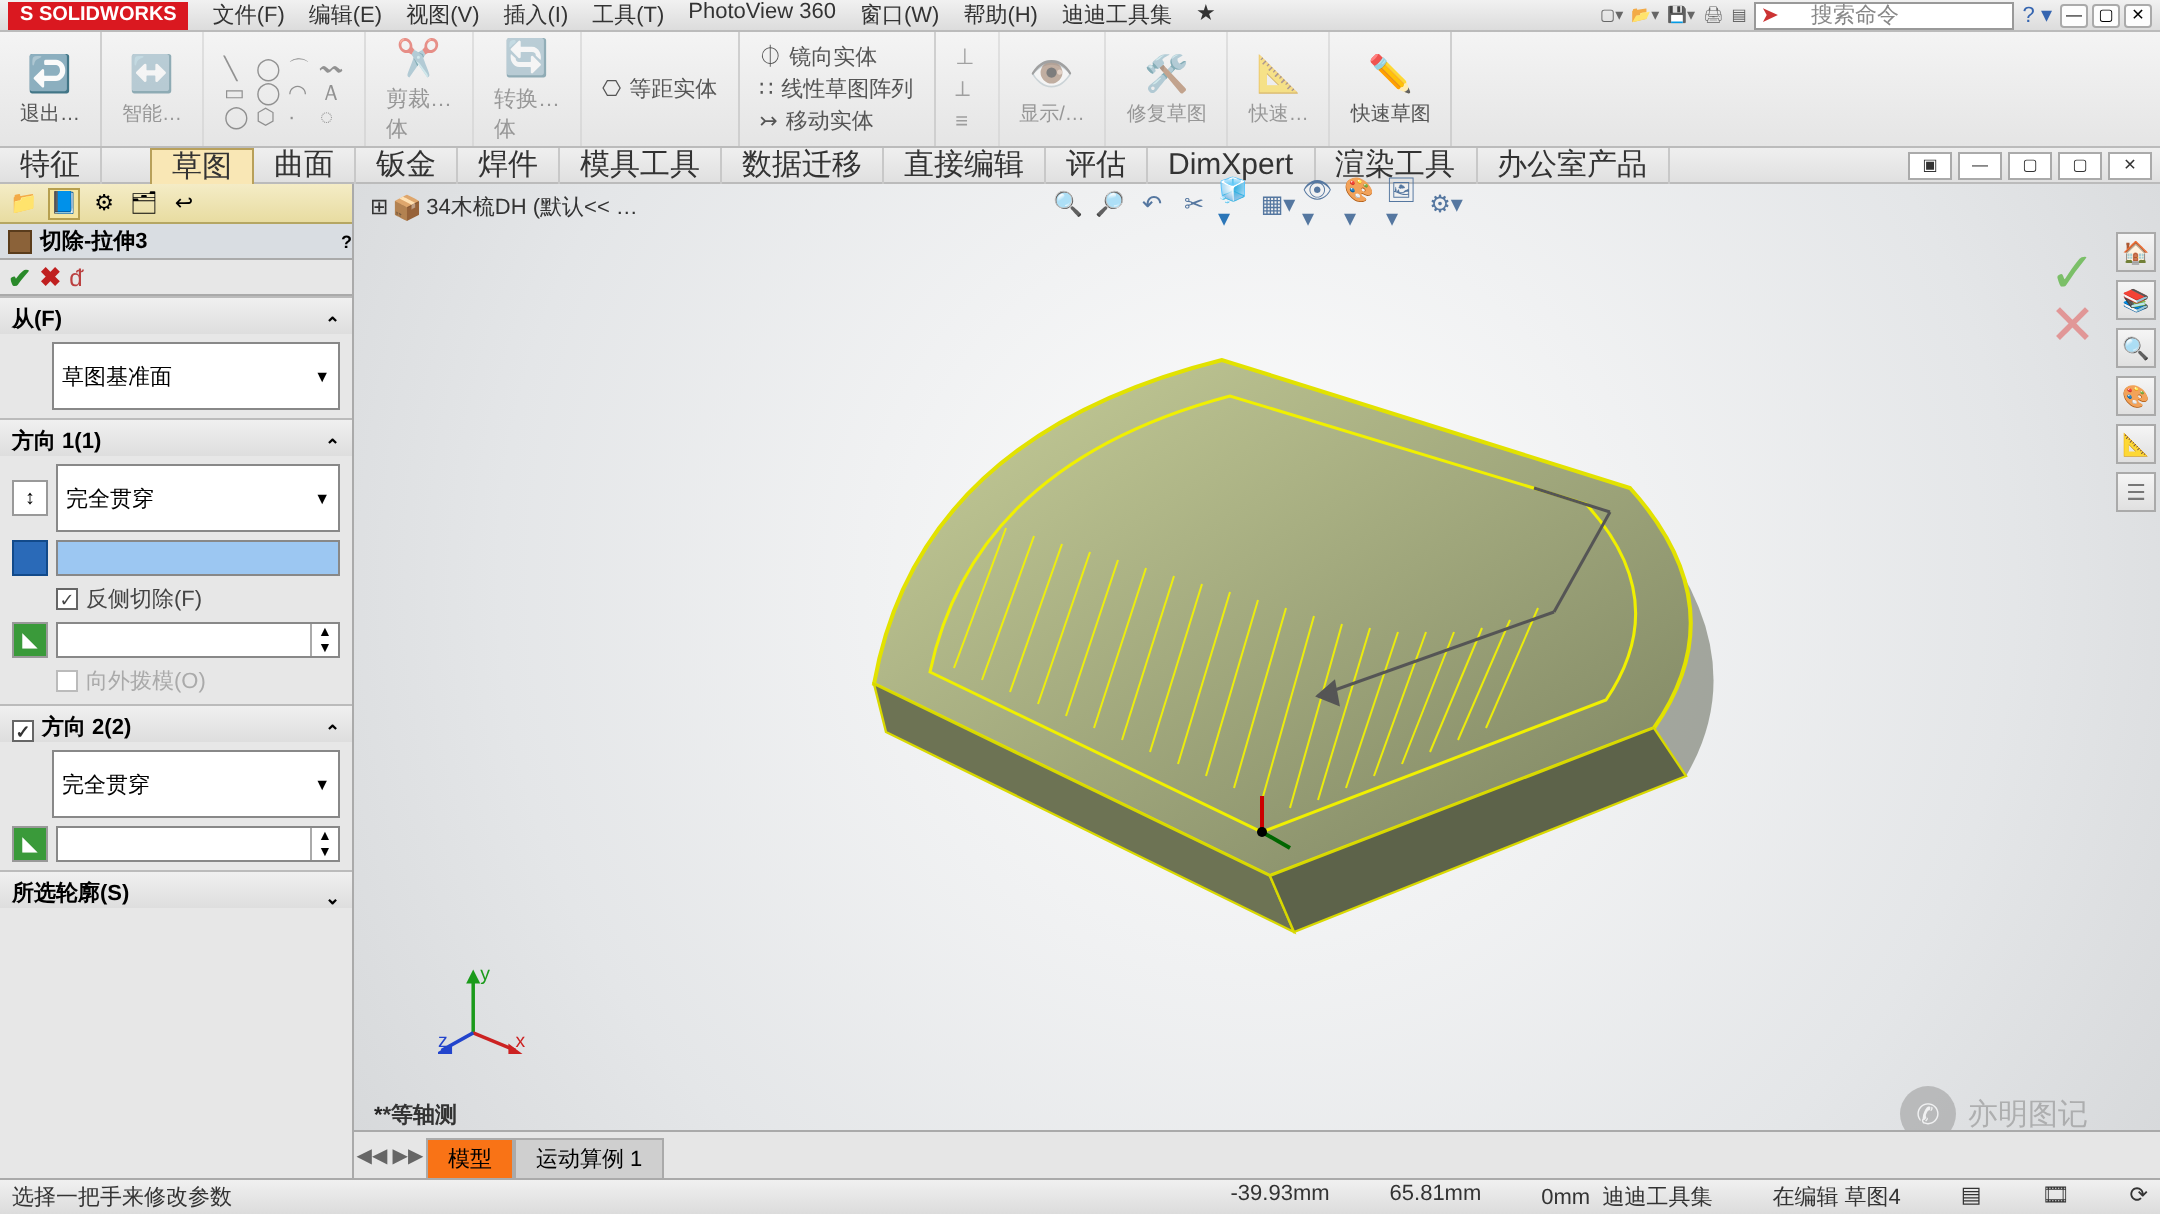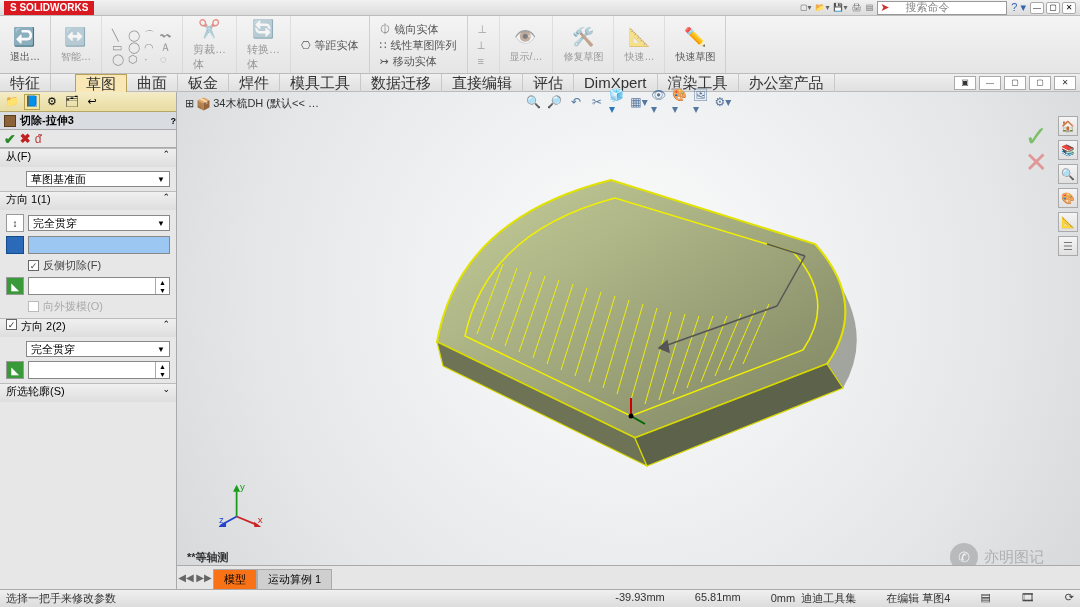--- a/index.html
+++ b/index.html
@@ -38,25 +38,25 @@
   .fm-toolbar { height:20px; background:linear-gradient(#f4ecc6,#e8dca1); border-bottom:1px solid #b5a663; display:flex; align-items:center; padding:0 4px; gap:4px; }
   .fm-toolbar span { width:16px; height:16px; display:flex; align-items:center; justify-content:center; font-size:11px; }
   .fm-title { height:18px; background:#d9dde2; border-bottom:1px solid #aaa; display:flex; align-items:center; font-size:11px; font-weight:bold; padding-left:4px; }
   .fm-title .cube { width:12px; height:12px; background:#8b6239; border:1px solid #5a3c1c; margin-right:4px; }
   .fm-ok { height:18px; display:flex; align-items:center; gap:4px; padding:0 4px; border-bottom:1px solid #aaa; }
   .fm-ok .chk { color:#2a8a2a; font-size:14px; font-weight:bold; }
   .fm-ok .x { color:#c02020; font-size:13px; font-weight:bold; }
   .fm-ok .pin { color:#bb4040; font-size:12px; }
 
   .section { border-top:1px solid #bbb; }
-  .sec-head { height:18px; background:linear-gradient(#f0f0f0,#dedede); display:flex; align-items:flex-start; padding:0 6px; font-weight:normal; font-size:11px; }
+  .sec-head { height:18px; background:linear-gradient(#f0f0f0,#dedede); display:flex; align-items:flex-end; padding:0 6px; font-weight:bold; font-size:11px; }
   .sec-head .arw { margin-left:auto; font-size:9px; }
   .sec-head .chkbox { width:11px; height:11px; border:1px solid #666; background:#fff; margin-right:4px; display:flex; align-items:center; justify-content:center; font-size:9px; color:#333; }
   .sec-body { padding:4px 6px; display:flex; flex-direction:column; gap:4px; }
-  .combo { height:16px; background:#fff; border:1px solid #888; display:flex; align-items:center; padding:0 4px; font-size:11px; }
+  .combo { height:34px; background:#fff; border:1px solid #888; display:flex; align-items:center; padding:0 4px; font-size:11px; }
   .combo .tri { margin-left:auto; font-size:8px; }
   .icon-btn { width:18px; height:18px; border:1px solid #999; background:#fff; display:flex; align-items:center; justify-content:center; font-size:10px; }
   .num-in { height:18px; background:#fff; border:1px solid #888; display:flex; align-items:center; flex:1; }
   .num-in .spn { width:14px; display:flex; flex-direction:column; border-left:1px solid #aaa; height:100%; }
   .num-in .spn span { flex:1; display:flex; align-items:center; justify-content:center; font-size:7px; }
   .row { display:flex; align-items:center; gap:4px; }
   .chk-row { display:flex; align-items:center; gap:4px; font-size:11px; color:#444; }
   .chk-row.dis { color:#aaa; }
   .chk-row .chkbox { width:11px; height:11px; border:1px solid #666; background:#fff; display:flex; align-items:center; justify-content:center; font-size:9px; }
   .chk-row.dis .chkbox { border-color:#bbb; }
@@ -94,20 +94,32 @@
   .status .right { margin-left:auto; display:flex; gap:30px; }
 
   
   .model { position:absolute; left:230px; top:74px; width:480px; height:320px; }
 </style>
 </head>
 <body>
 
 <div class="title-bar">
   <div class="logo">S SOLIDWORKS</div>
+  <div class="menus">
+    <span>文件(F)</span>
+    <span>编辑(E)</span>
+    <span>视图(V)</span>
+    <span>插入(I)</span>
+    <span>工具(T)</span>
+    <span>PhotoView 360</span>
+    <span>窗口(W)</span>
+    <span>帮助(H)</span>
+    <span>迪迪工具集</span>
+    <span>★</span>
+  </div>
   <div class="title-right">
     <span class="dd-tri">▢▾</span>
     <span class="dd-tri">📂▾</span>
     <span class="dd-tri">💾▾</span>
     <span class="dd-tri">🖨</span>
     <span class="dd-tri">▤</span>
     <div class="search-box">
        <span style="color:#c33;">➤</span>
        <span style="color:#888;margin-left:16px;">搜索命令</span>
     </div>

